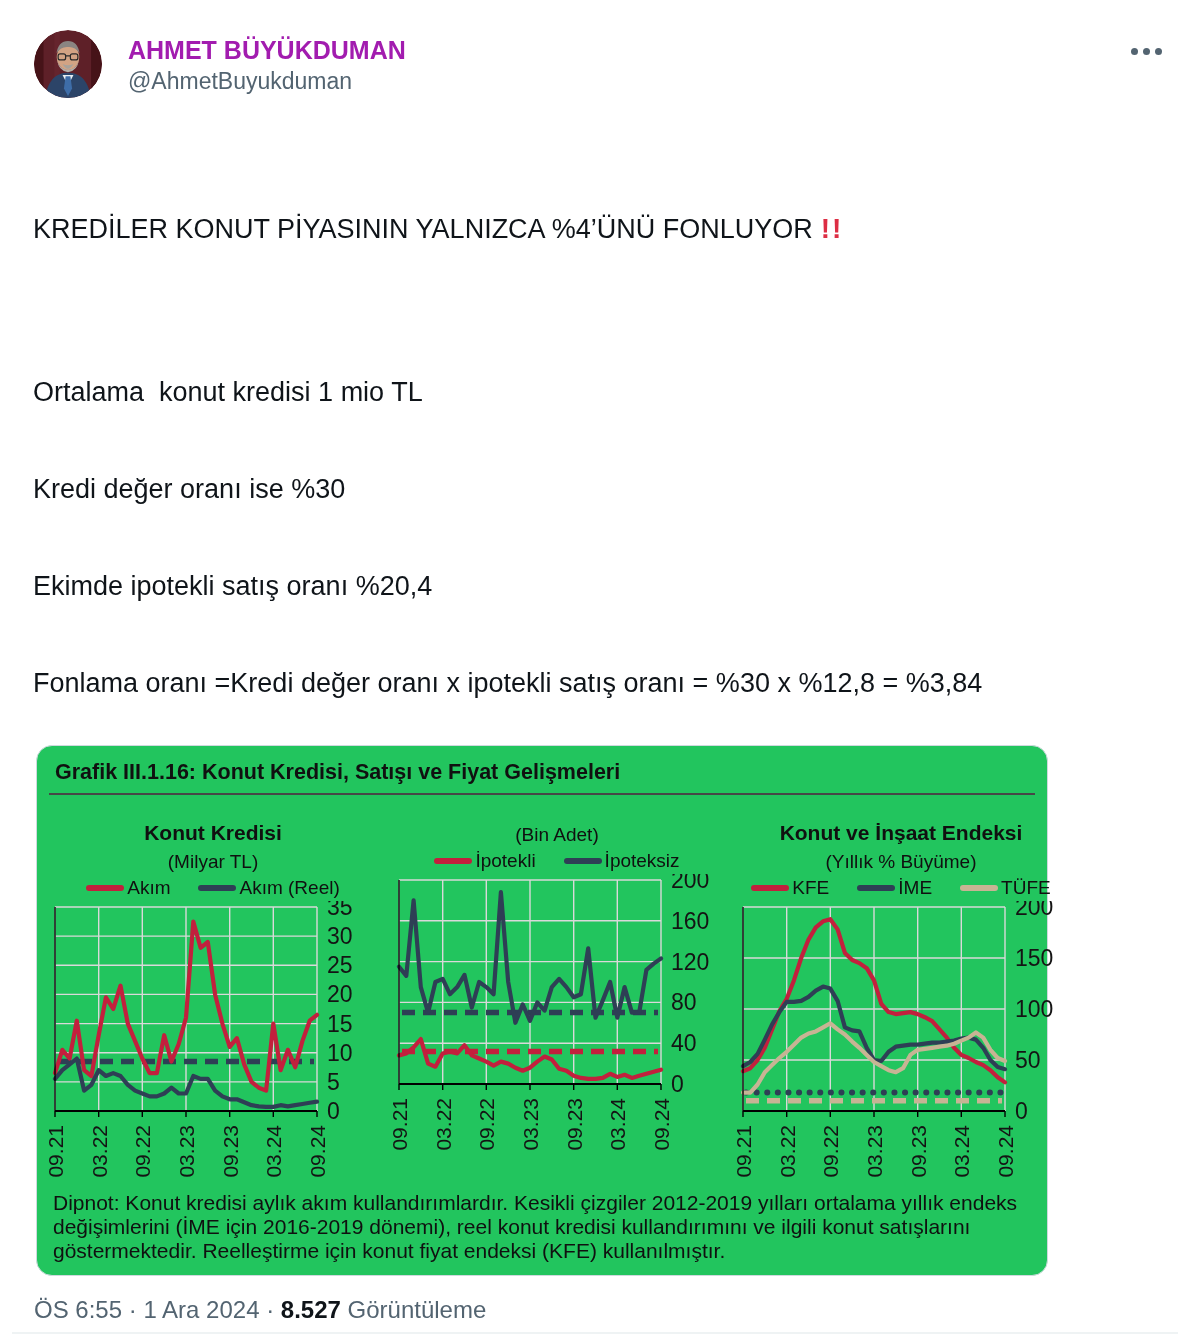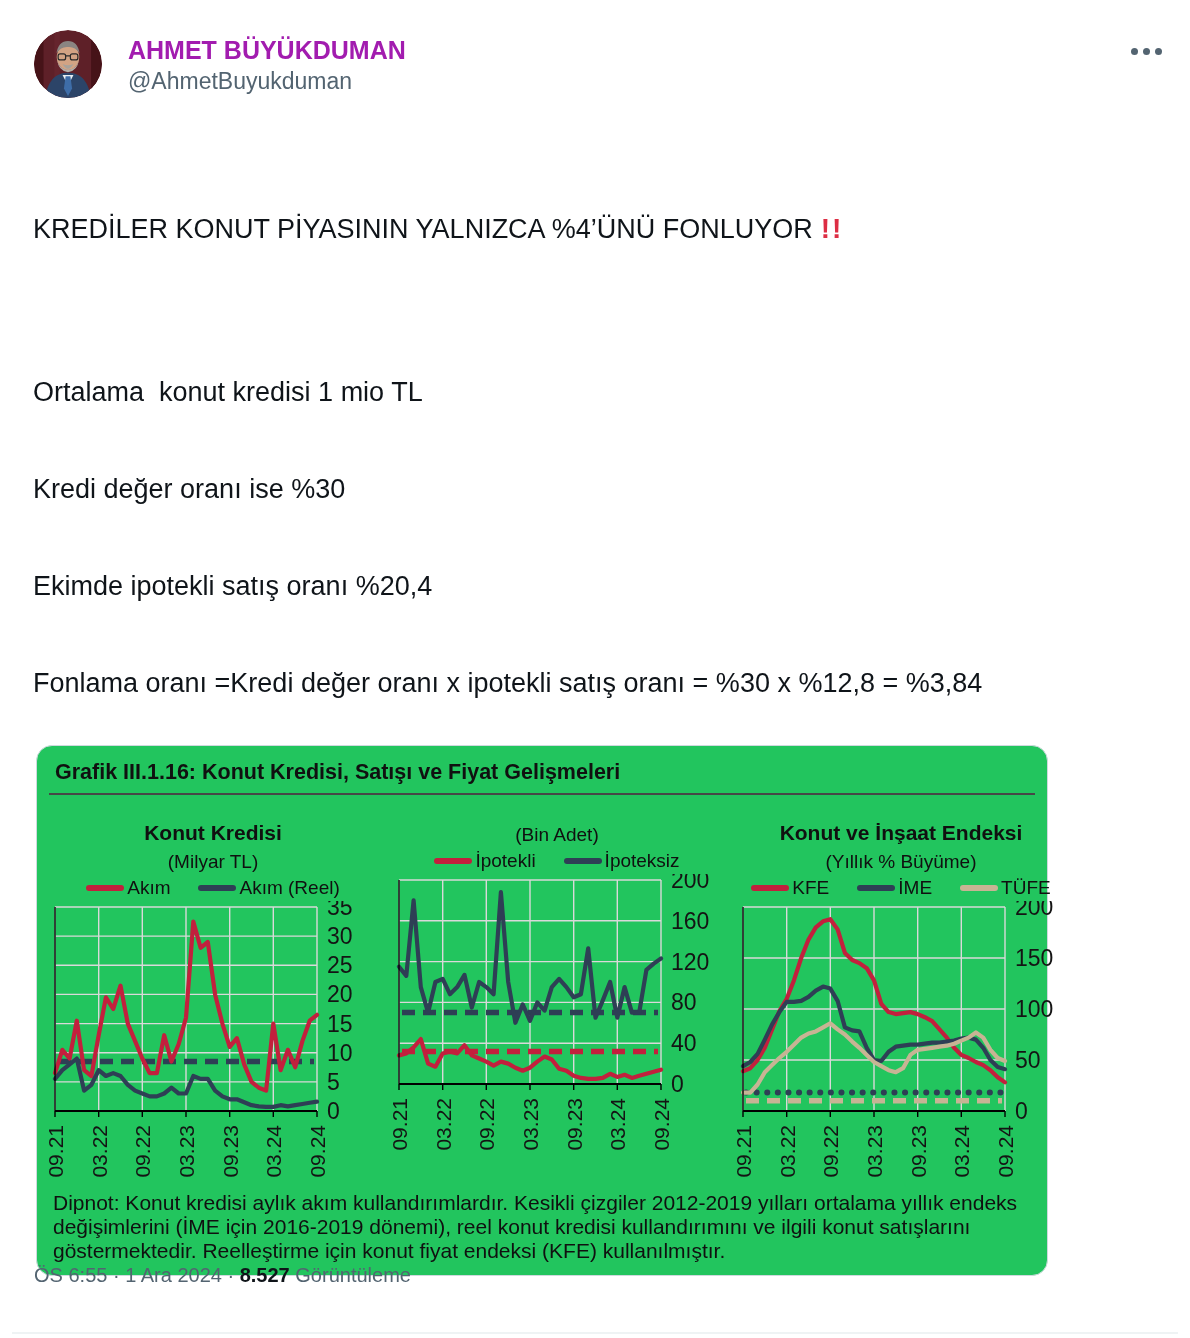--- a/index.html
+++ b/index.html
@@ -20,21 +20,21 @@
   #panels{display:flex;padding:23px 4px 0}
   .panel{flex:1;text-align:center}
   .p-title{font-size:21px;font-weight:700;color:#101010;margin-top:3px}
   .p-sub{font-size:19px;color:#101010;margin-top:6px}
   .p-legend{display:flex;justify-content:center;align-items:flex-start;gap:28px;font-size:19px;color:#101010;margin-top:4px}
   .lg-item{display:flex;align-items:center;gap:3px}
   .lg-swatch{width:38px;height:6px;border-radius:3px;display:inline-block}
   svg.plot{margin-top:2px;display:inline-block}
   .card-foot{display:flex;justify-content:space-between;font-size:19.5px;color:#101010;padding:0 16px;margin-top:-8px}
   .card-note{font-size:21px;line-height:24px;color:#101010;padding:2px 16px 12px}
-  .ts{position:absolute;left:34px;top:1264px;font-size:20px;color:#536471}
+  .ts{position:absolute;left:34px;top:1296px;font-size:24px;color:#536471}
   .views{color:#0f1419;font-weight:700}
   .divider{position:absolute;left:12px;right:12px;top:1332px;border-top:2px solid #eff3f4}
 </style>
 </head>
 <body>
 
 <div>
 
   <div class="avatar">
     <svg viewBox="0 0 100 100" width="68" height="68">

